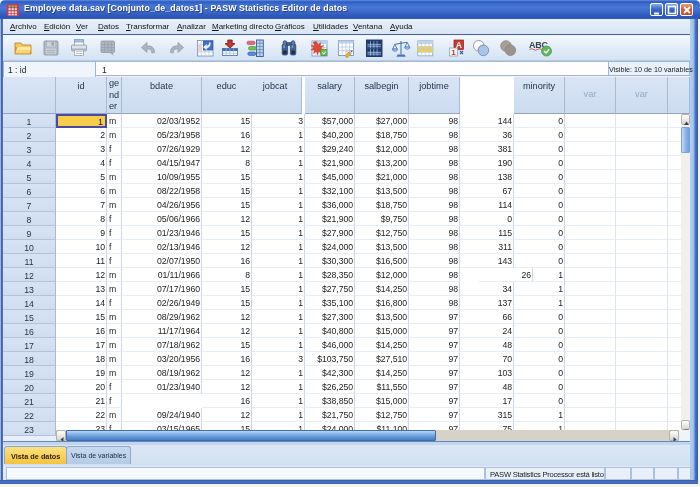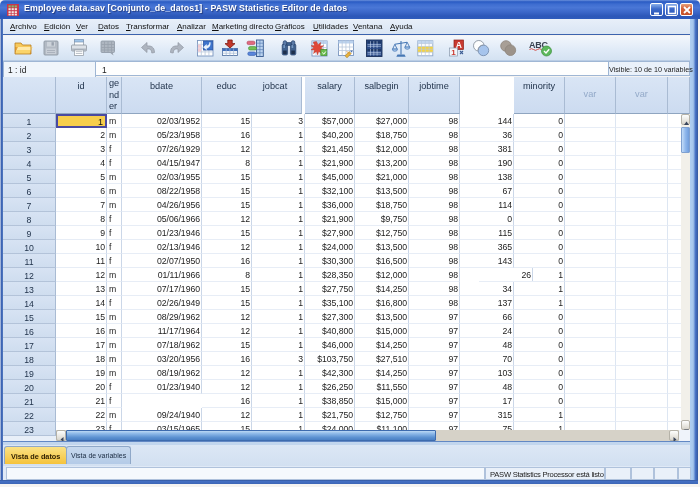--- a/index.html
+++ b/index.html
@@ -302,21 +302,21 @@
       <div class="dcell num" style="left: 511px; top: 51px; width: 51px;">0</div>
       <div class="dcell" style="left: 562px; top: 51px; width: 51px; border-right-color: rgb(221, 230, 242);"></div>
       <div class="dcell" style="left: 613px; top: 51px; width: 52px; border-right-color: rgb(221, 230, 242);"></div>
       <div class="dcell" style="left: 665px; top: 51px; width: 22px; border-right-color: rgb(221, 230, 242);"></div>
       <div class="rnum" style="top: 65px;">3</div>
       <div class="dcell num" style="left: 53px; top: 65px; width: 51px;">3</div>
       <div class="dcell" style="left: 104px; top: 65px; width: 15px;">f</div>
       <div class="dcell num" style="left: 119px; top: 65px; width: 80px;">07/26/1929</div>
       <div class="dcell num" style="left: 199px; top: 65px; width: 50px;">12</div>
       <div class="dcell num" style="left: 249px; top: 65px; width: 53px;">1</div>
-      <div class="dcell num" style="left: 302px; top: 65px; width: 50px;">$21,450</div>
+      <div class="dcell num" style="left: 302px; top: 65px; width: 50px;">$29,240</div>
       <div class="dcell num" style="left: 352px; top: 65px; width: 54px;">$12,000</div>
       <div class="dcell num" style="left: 406px; top: 65px; width: 51px;">98</div>
       <div class="dcell num" style="left: 457px; top: 65px; width: 54px;">381</div>
       <div class="dcell num" style="left: 511px; top: 65px; width: 51px;">0</div>
       <div class="dcell" style="left: 562px; top: 65px; width: 51px; border-right-color: rgb(221, 230, 242);"></div>
       <div class="dcell" style="left: 613px; top: 65px; width: 52px; border-right-color: rgb(221, 230, 242);"></div>
       <div class="dcell" style="left: 665px; top: 65px; width: 22px; border-right-color: rgb(221, 230, 242);"></div>
       <div class="rnum" style="top: 79px;">4</div>
       <div class="dcell num" style="left: 53px; top: 79px; width: 51px;">4</div>
       <div class="dcell" style="left: 104px; top: 79px; width: 15px;">f</div>
@@ -327,21 +327,21 @@
       <div class="dcell num" style="left: 352px; top: 79px; width: 54px;">$13,200</div>
       <div class="dcell num" style="left: 406px; top: 79px; width: 51px;">98</div>
       <div class="dcell num" style="left: 457px; top: 79px; width: 54px;">190</div>
       <div class="dcell num" style="left: 511px; top: 79px; width: 51px;">0</div>
       <div class="dcell" style="left: 562px; top: 79px; width: 51px; border-right-color: rgb(221, 230, 242);"></div>
       <div class="dcell" style="left: 613px; top: 79px; width: 52px; border-right-color: rgb(221, 230, 242);"></div>
       <div class="dcell" style="left: 665px; top: 79px; width: 22px; border-right-color: rgb(221, 230, 242);"></div>
       <div class="rnum" style="top: 93px;">5</div>
       <div class="dcell num" style="left: 53px; top: 93px; width: 51px;">5</div>
       <div class="dcell" style="left: 104px; top: 93px; width: 15px;">m</div>
-      <div class="dcell num" style="left: 119px; top: 93px; width: 80px;">02/03/1955</div>
+      <div class="dcell num" style="left: 119px; top: 93px; width: 80px;">10/09/1955</div>
       <div class="dcell num" style="left: 199px; top: 93px; width: 50px;">15</div>
       <div class="dcell num" style="left: 249px; top: 93px; width: 53px;">1</div>
       <div class="dcell num" style="left: 302px; top: 93px; width: 50px;">$45,000</div>
       <div class="dcell num" style="left: 352px; top: 93px; width: 54px;">$21,000</div>
       <div class="dcell num" style="left: 406px; top: 93px; width: 51px;">98</div>
       <div class="dcell num" style="left: 457px; top: 93px; width: 54px;">138</div>
       <div class="dcell num" style="left: 511px; top: 93px; width: 51px;">0</div>
       <div class="dcell" style="left: 562px; top: 93px; width: 51px; border-right-color: rgb(221, 230, 242);"></div>
       <div class="dcell" style="left: 613px; top: 93px; width: 52px; border-right-color: rgb(221, 230, 242);"></div>
       <div class="dcell" style="left: 665px; top: 93px; width: 22px; border-right-color: rgb(221, 230, 242);"></div>
@@ -403,21 +403,21 @@
       <div class="dcell" style="left: 665px; top: 149px; width: 22px; border-right-color: rgb(221, 230, 242);"></div>
       <div class="rnum" style="top: 163px;">10</div>
       <div class="dcell num" style="left: 53px; top: 163px; width: 51px;">10</div>
       <div class="dcell" style="left: 104px; top: 163px; width: 15px;">f</div>
       <div class="dcell num" style="left: 119px; top: 163px; width: 80px;">02/13/1946</div>
       <div class="dcell num" style="left: 199px; top: 163px; width: 50px;">12</div>
       <div class="dcell num" style="left: 249px; top: 163px; width: 53px;">1</div>
       <div class="dcell num" style="left: 302px; top: 163px; width: 50px;">$24,000</div>
       <div class="dcell num" style="left: 352px; top: 163px; width: 54px;">$13,500</div>
       <div class="dcell num" style="left: 406px; top: 163px; width: 51px;">98</div>
-      <div class="dcell num" style="left: 457px; top: 163px; width: 54px;">365</div>
+      <div class="dcell num" style="left: 457px; top: 163px; width: 54px;">311</div>
       <div class="dcell num" style="left: 511px; top: 163px; width: 51px;">0</div>
       <div class="dcell" style="left: 562px; top: 163px; width: 51px; border-right-color: rgb(221, 230, 242);"></div>
       <div class="dcell" style="left: 613px; top: 163px; width: 52px; border-right-color: rgb(221, 230, 242);"></div>
       <div class="dcell" style="left: 665px; top: 163px; width: 22px; border-right-color: rgb(221, 230, 242);"></div>
       <div class="rnum" style="top: 177px;">11</div>
       <div class="dcell num" style="left: 53px; top: 177px; width: 51px;">11</div>
       <div class="dcell" style="left: 104px; top: 177px; width: 15px;">f</div>
       <div class="dcell num" style="left: 119px; top: 177px; width: 80px;">02/07/1950</div>
       <div class="dcell num" style="left: 199px; top: 177px; width: 50px;">16</div>
       <div class="dcell num" style="left: 249px; top: 177px; width: 53px;">1</div>

